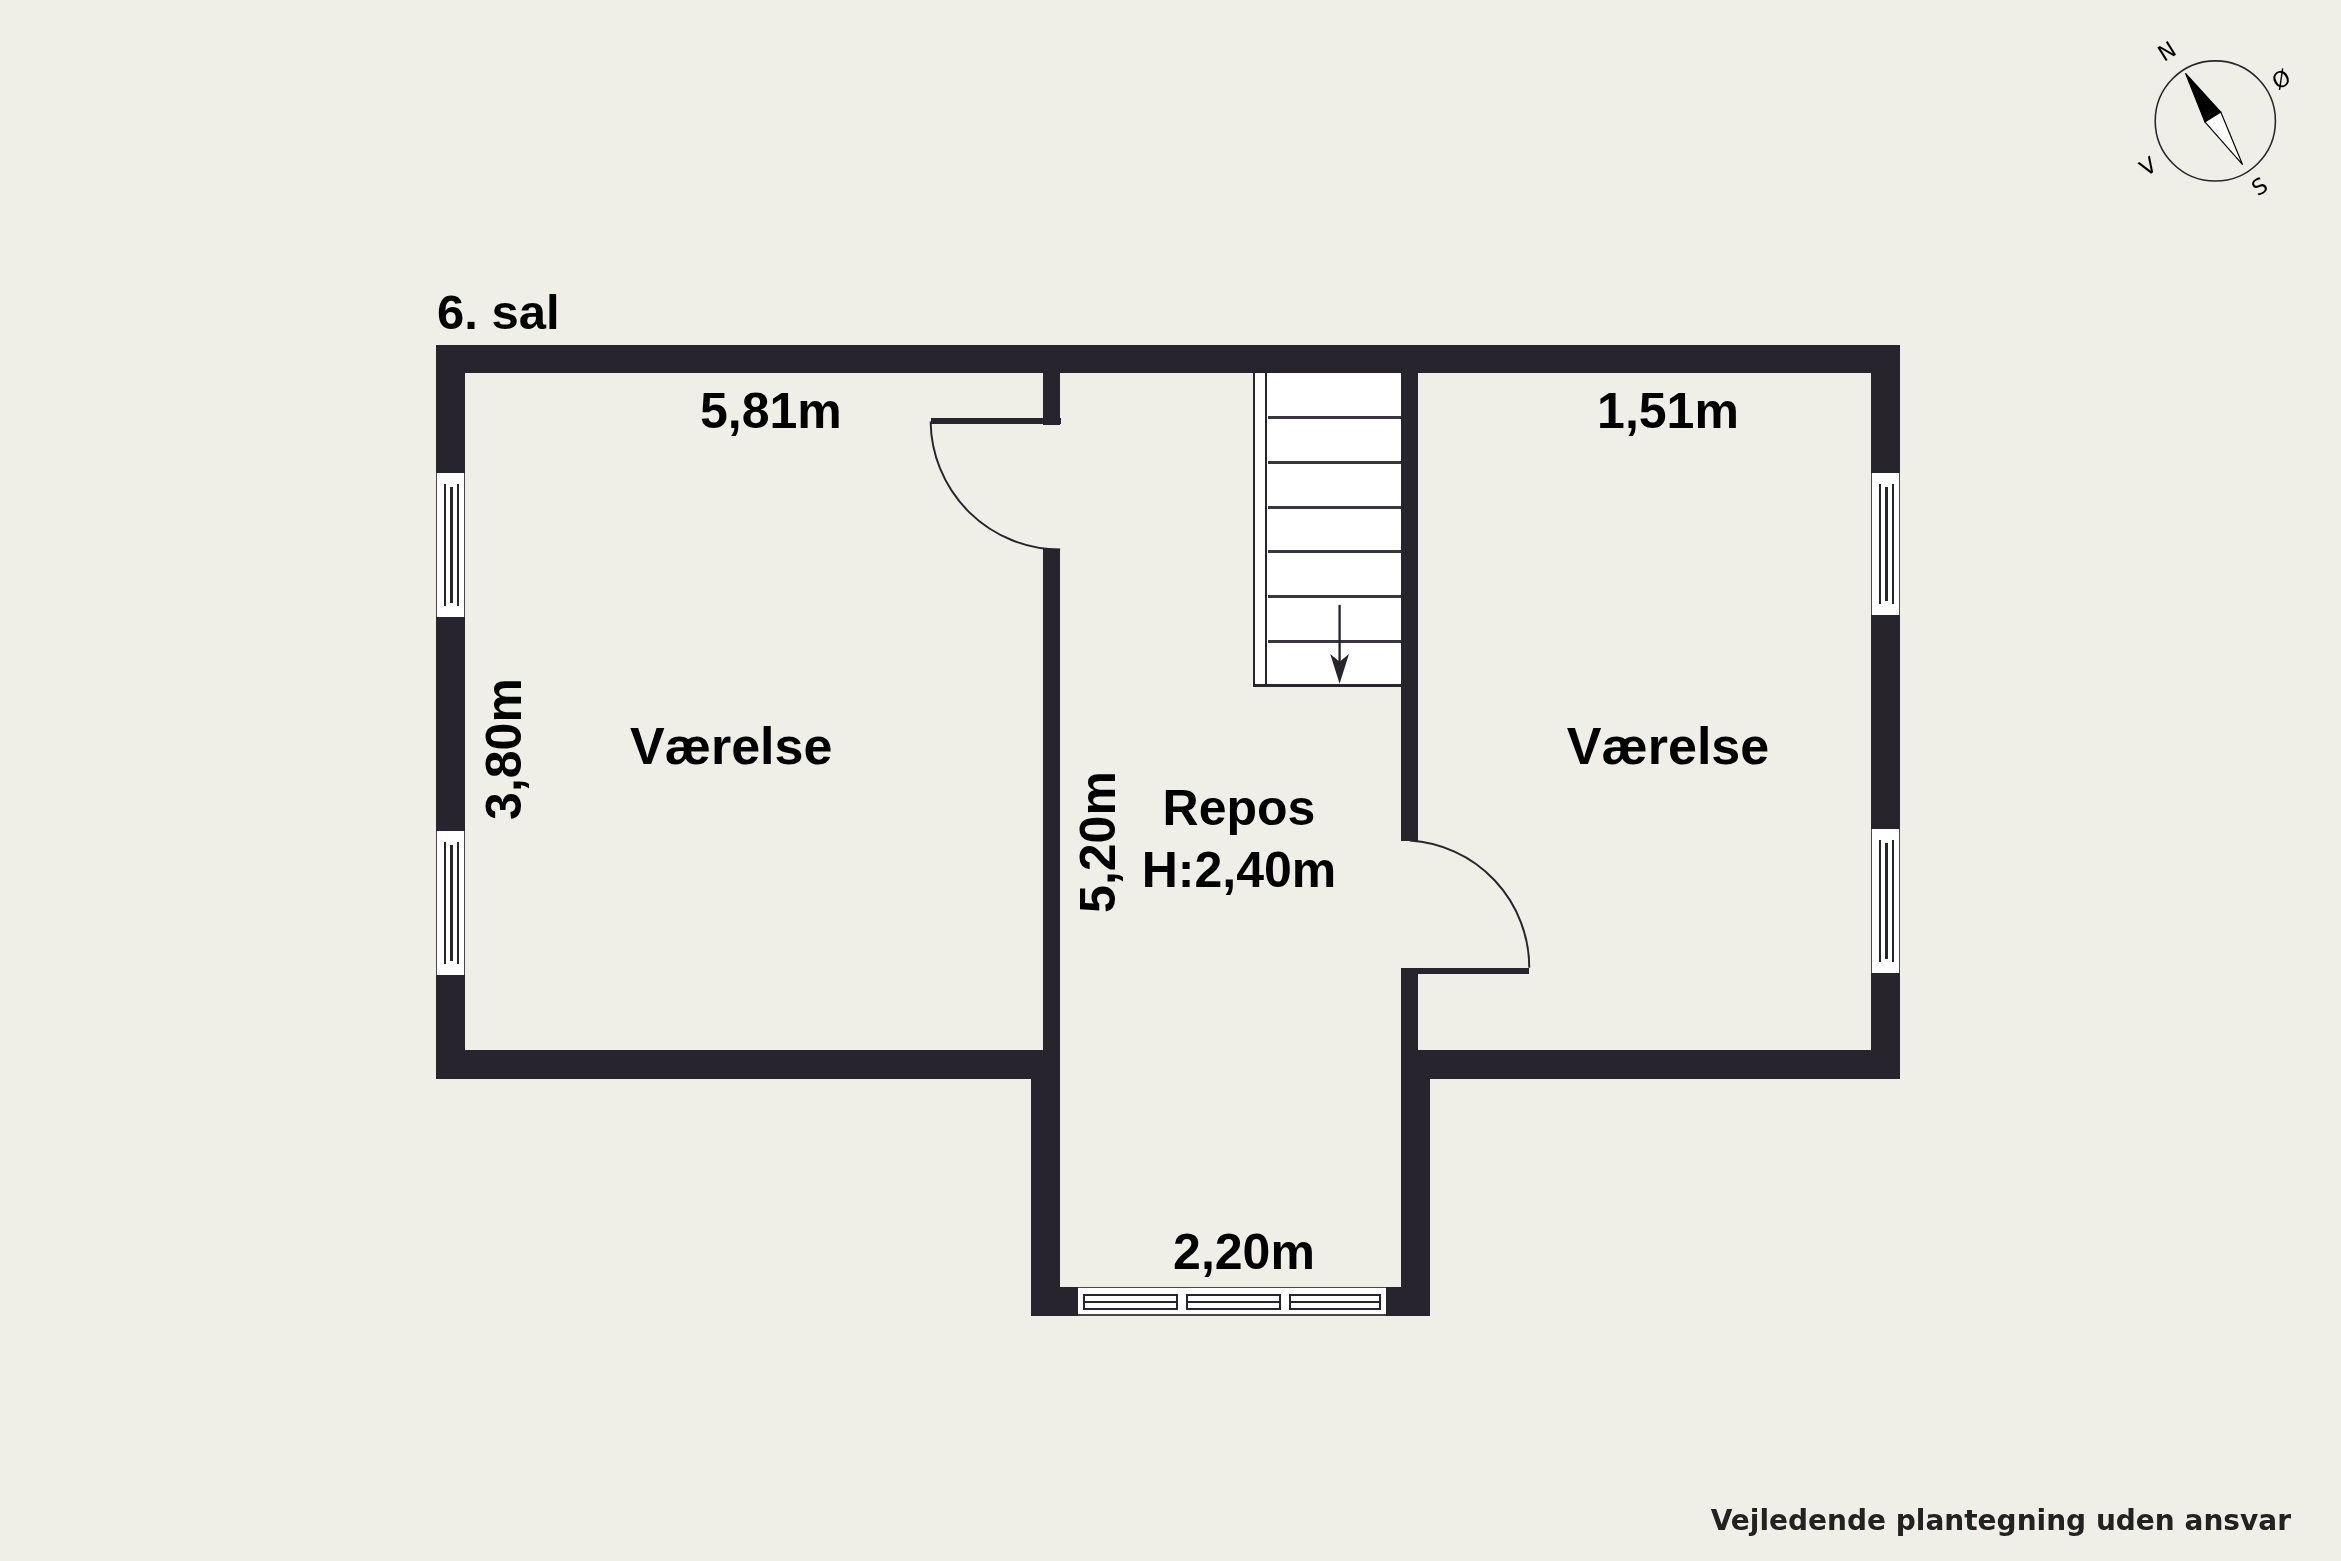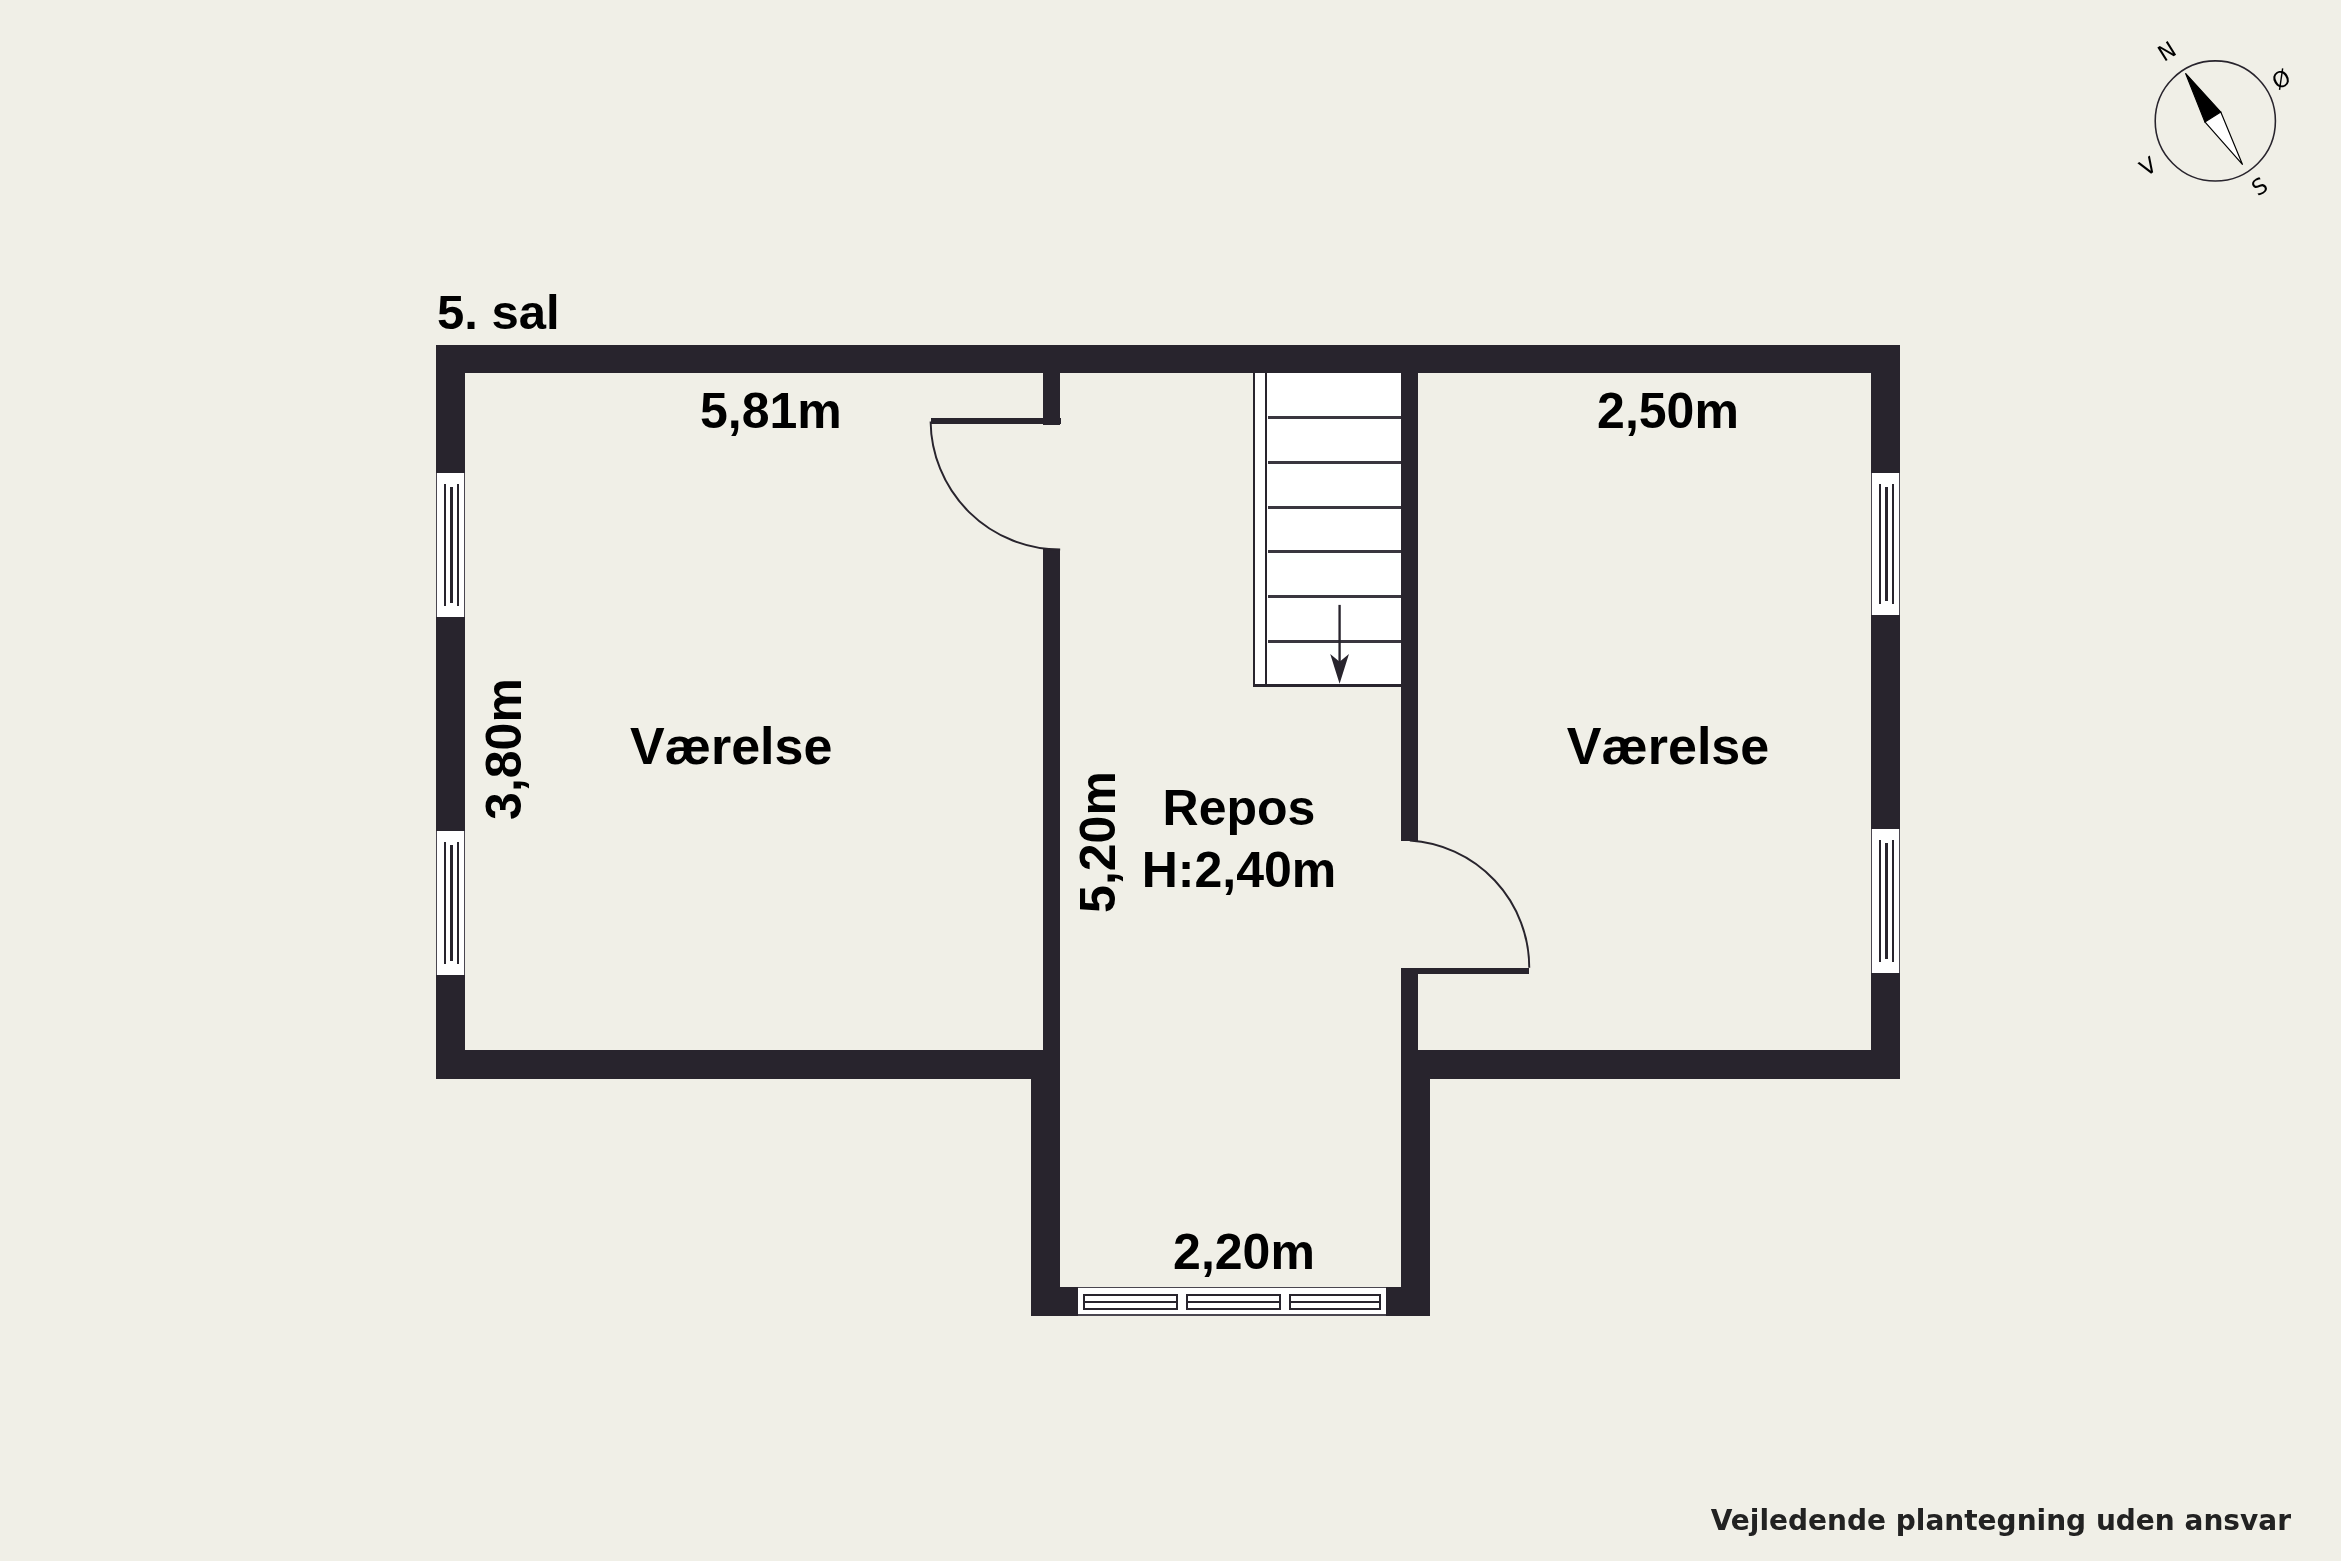--- a/index.html
+++ b/index.html
@@ -22,21 +22,21 @@
   .stairs .tread { position: absolute; left: 12.5px; right: 0; height: 3.1px; background: #3a363f; }
   svg.overlay { position: absolute; left: 0; top: 0; }
   .footer {
     position: absolute; font-family: "DejaVu Sans", sans-serif; font-weight: bold;
     font-size: 28px; color: #222; white-space: nowrap;
   }
 </style>
 </head>
 <body>
 
-<div class="label" style="left:437px; top:288px; font-size:49px;">5. sal</div>
+<div class="label" style="left:437px; top:288px; font-size:49px;">6. sal</div>
 
 <div>
 
   <div class="wall" style="left:436px; top:345px; width:1464px; height:28px;"></div>
 
   <div class="wall" style="left:436px; top:345px; width:29px; height:128px;"></div>
   <div class="wall" style="left:436px; top:617px; width:29px; height:214px;"></div>
   <div class="wall" style="left:436px; top:974px; width:29px; height:105px;"></div>
 
   <div class="wall" style="left:436px; top:1050px; width:624px; height:29px;"></div>
@@ -126,17 +126,17 @@
 
 <div class="label" style="left:700px; top:386px; font-size:50px;">5,81m</div>
 <div class="label" style="left:630px; top:720px; font-size:52px;">Værelse</div>
 <div class="label" style="left:504px; top:749px; font-size:50px; transform:translate(-50%,-50%) rotate(-90deg);">3,80m</div>
 
 <div class="label" style="left:1239px; top:783px; font-size:50px; transform:translateX(-50%);">Repos</div>
 <div class="label" style="left:1239px; top:845px; font-size:50px; transform:translateX(-50%);">H:2,40m</div>
 <div class="label" style="left:1098px; top:842px; font-size:50px; transform:translate(-50%,-50%) rotate(-90deg);">5,20m</div>
 <div class="label" style="left:1244px; top:1227px; font-size:50px; transform:translateX(-50%);">2,20m</div>
 
-<div class="label" style="left:1668px; top:386px; font-size:50px; transform:translateX(-50%);">2,50m</div>
+<div class="label" style="left:1668px; top:386px; font-size:50px; transform:translateX(-50%);">1,51m</div>
 <div class="label" style="left:1668px; top:720px; font-size:52px; transform:translateX(-50%);">Værelse</div>
 
 <div class="footer" style="right:51px; top:1504px;">Vejledende plantegning uden ansvar</div>
 
 
 </body></html>

